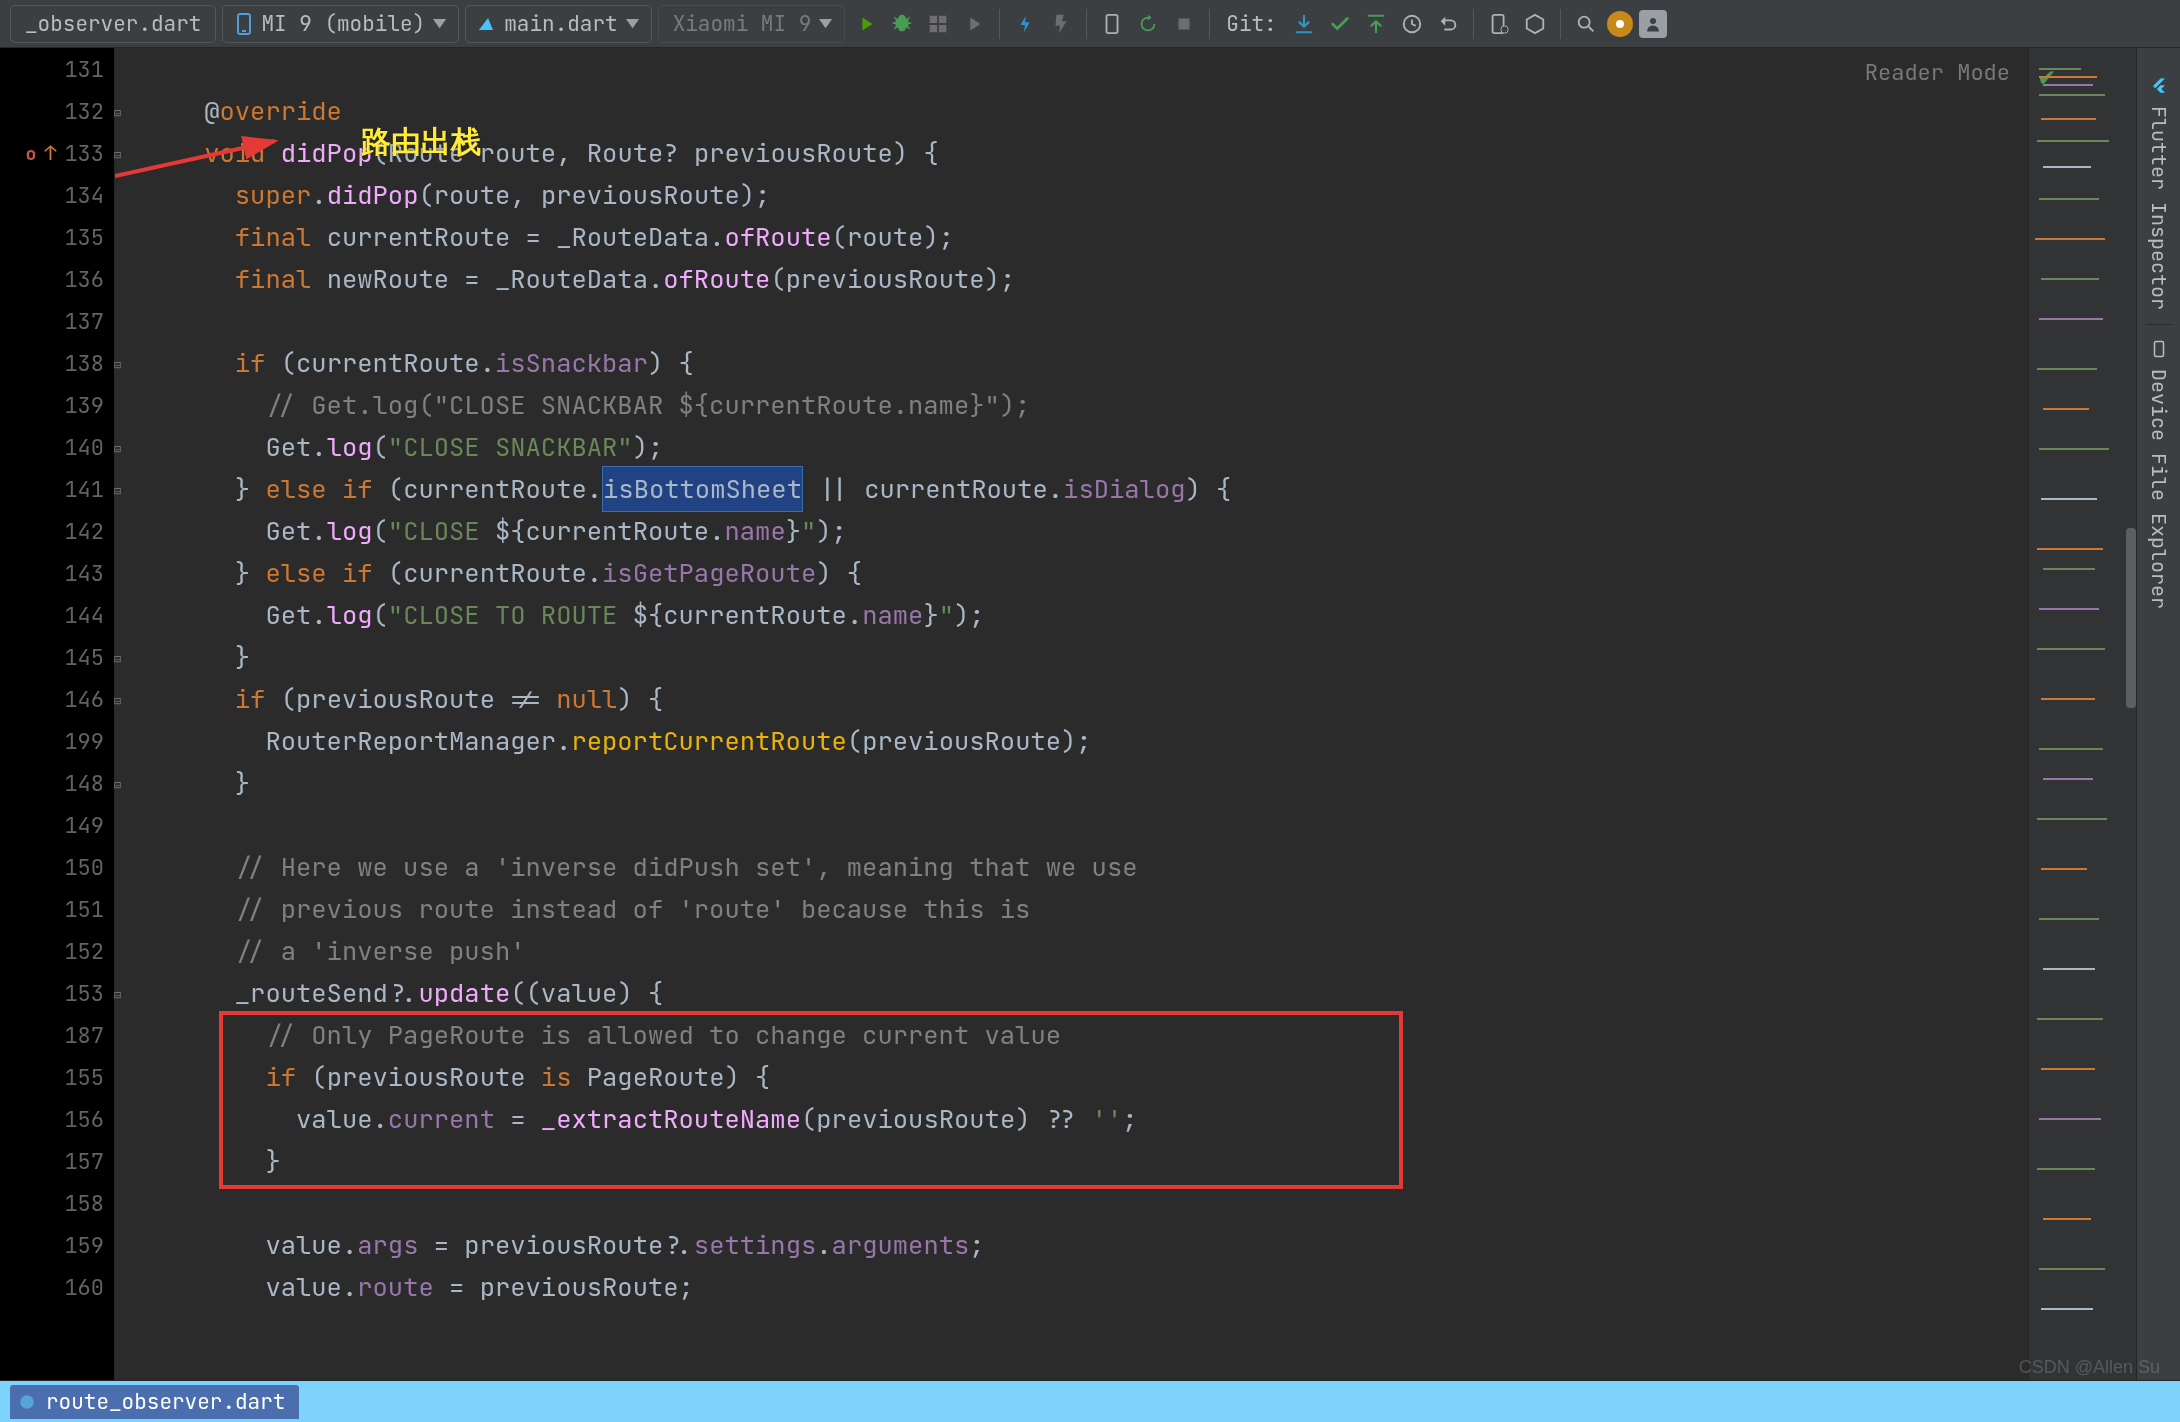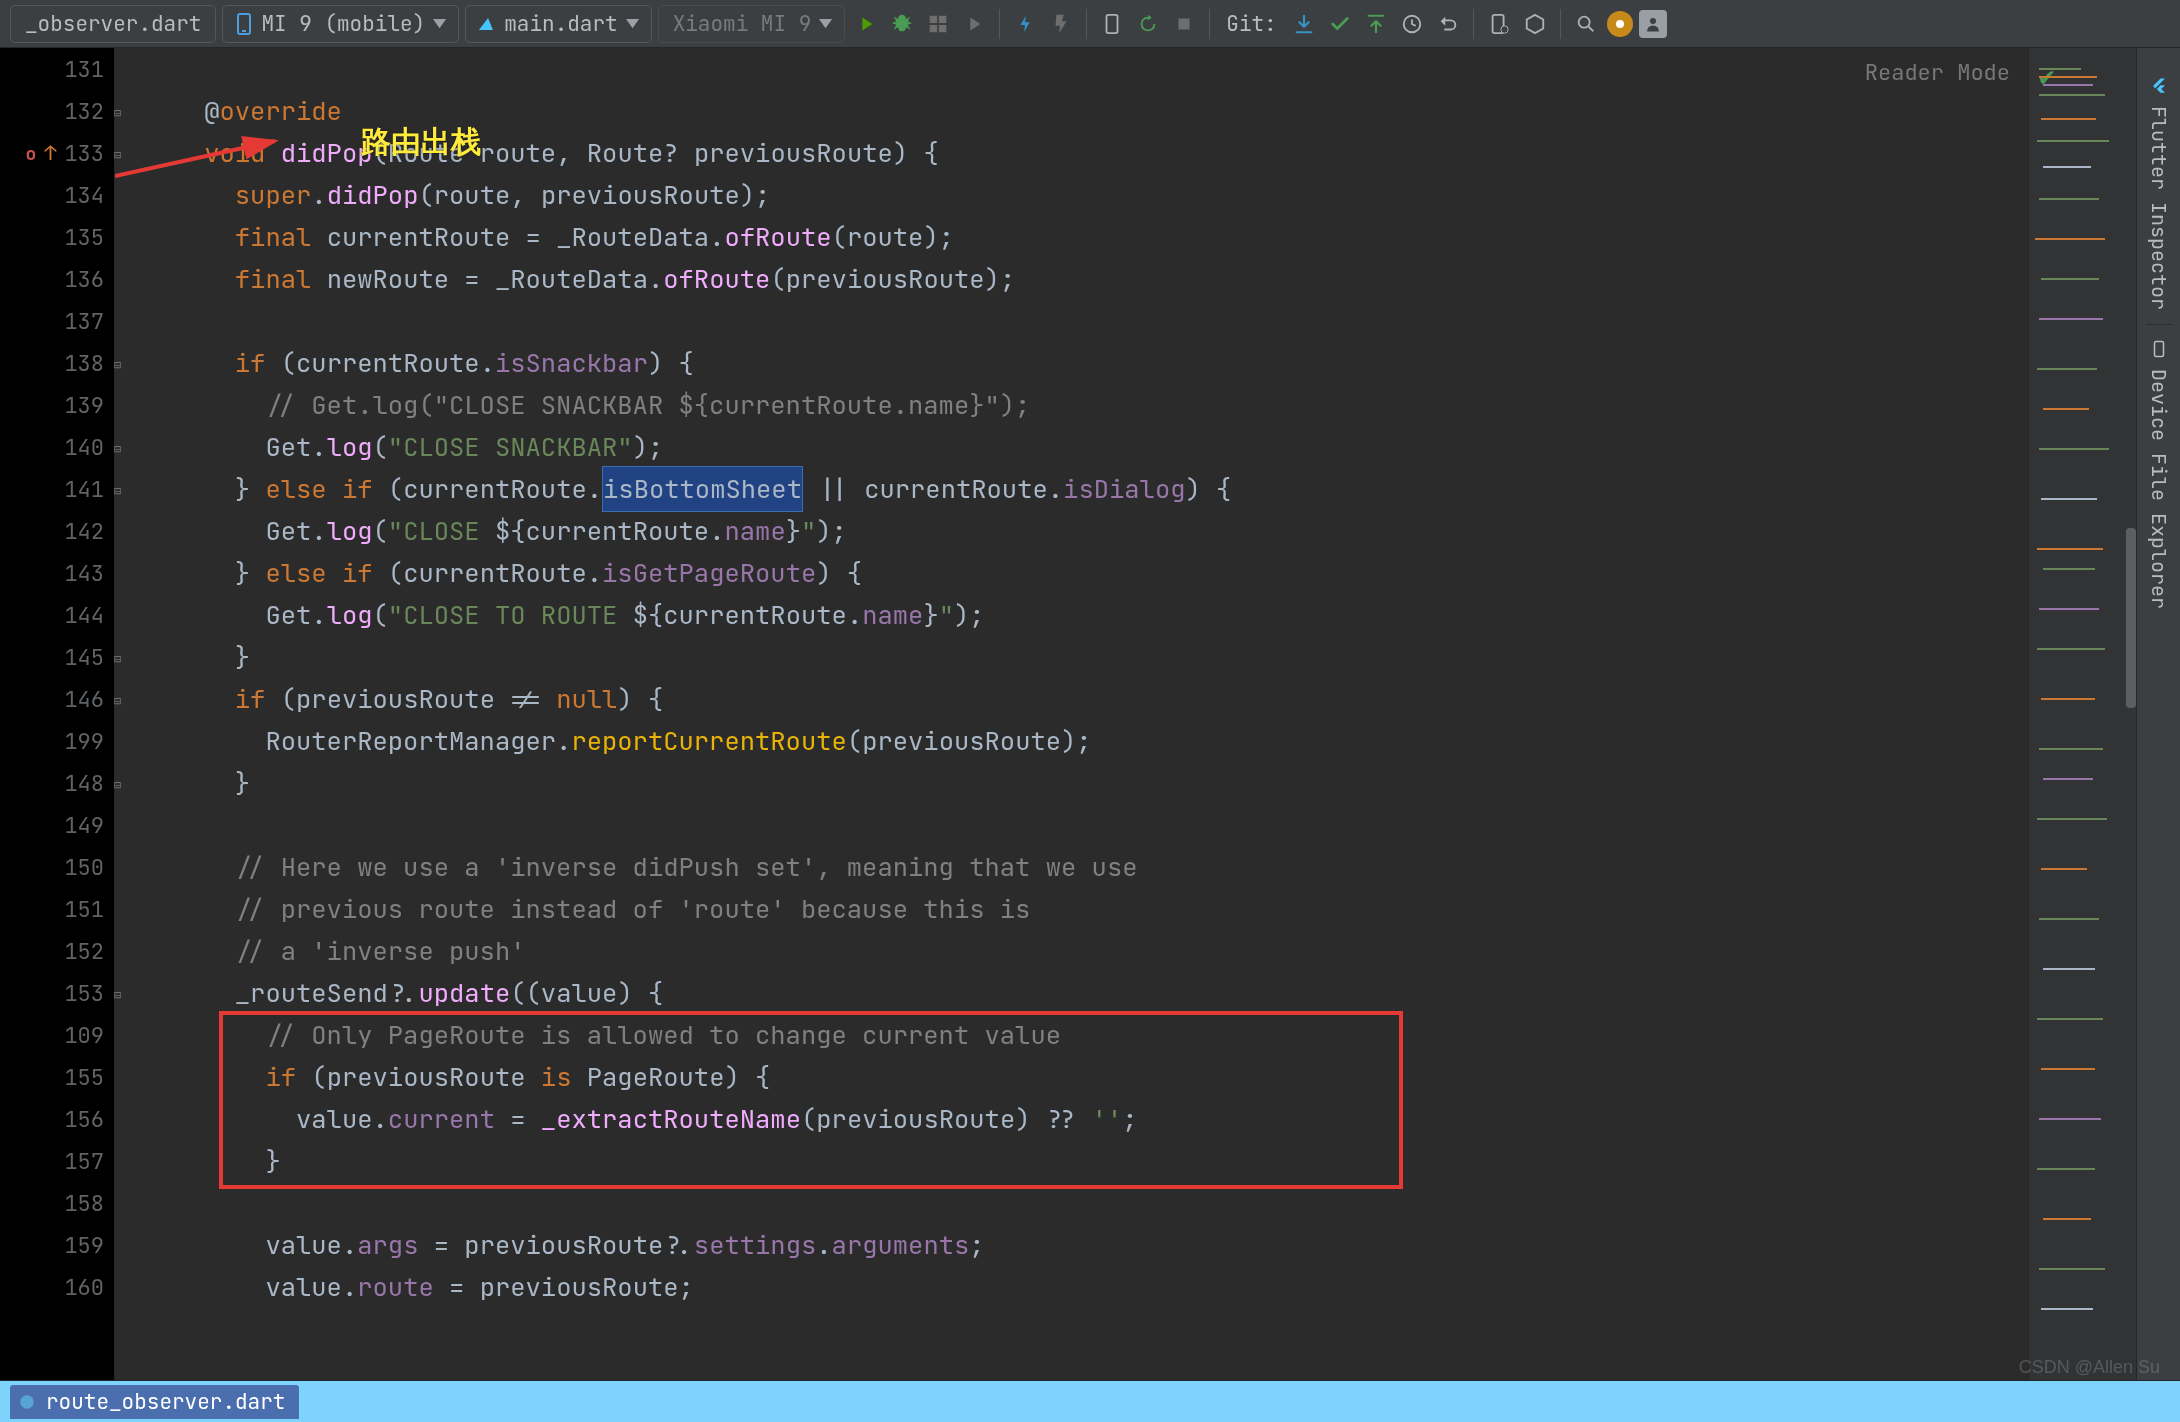--- a/index.html
+++ b/index.html
@@ -221,21 +221,21 @@
       <div class="gline">144</div>
       <div class="gline">145<span class="fold">⊟</span></div>
       <div class="gline">146<span class="fold">⊟</span></div>
       <div class="gline">199</div>
       <div class="gline">148<span class="fold">⊟</span></div>
       <div class="gline">149</div>
       <div class="gline">150</div>
       <div class="gline">151</div>
       <div class="gline">152</div>
       <div class="gline">153<span class="fold">⊟</span></div>
-      <div class="gline">109</div>
+      <div class="gline">187</div>
       <div class="gline">155</div>
       <div class="gline">156</div>
       <div class="gline">157</div>
       <div class="gline">158</div>
       <div class="gline">159</div>
       <div class="gline">160</div>
     </div>
 
   <div id="editor-wrap">
     <div class="reader-mode">Reader Mode</div>

